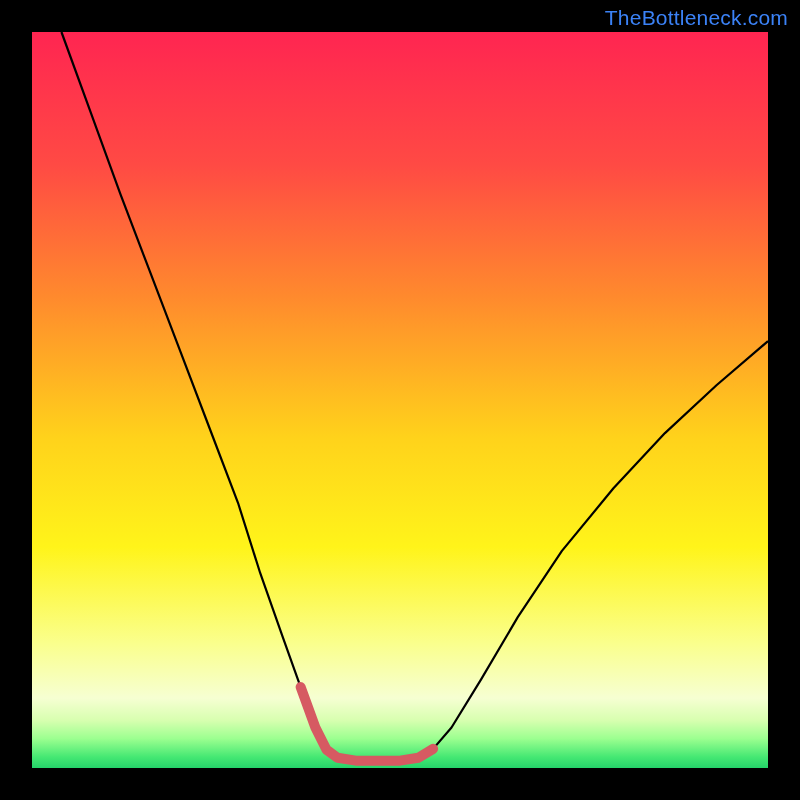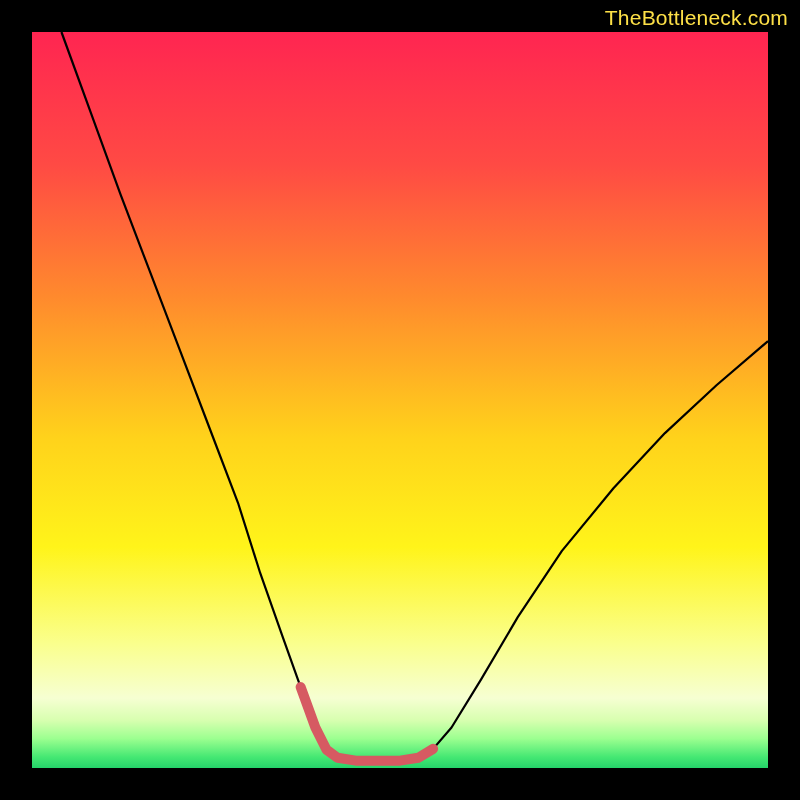--- a/index.html
+++ b/index.html
@@ -16,21 +16,21 @@
     top: 0;
     left: 0;
     width: 800px;
     height: 800px;
     background: #000;
   }
   .watermark {
     position: absolute;
     top: 6px;
     right: 12px;
-    color: #fde047;
+    color: #3b82f6;
     font-size: 21px;
     letter-spacing: 0.2px;
     z-index: 10;
     font-weight: 400;
   }
   svg.plot {
     position: absolute;
     top: 0;
     left: 0;
   }

